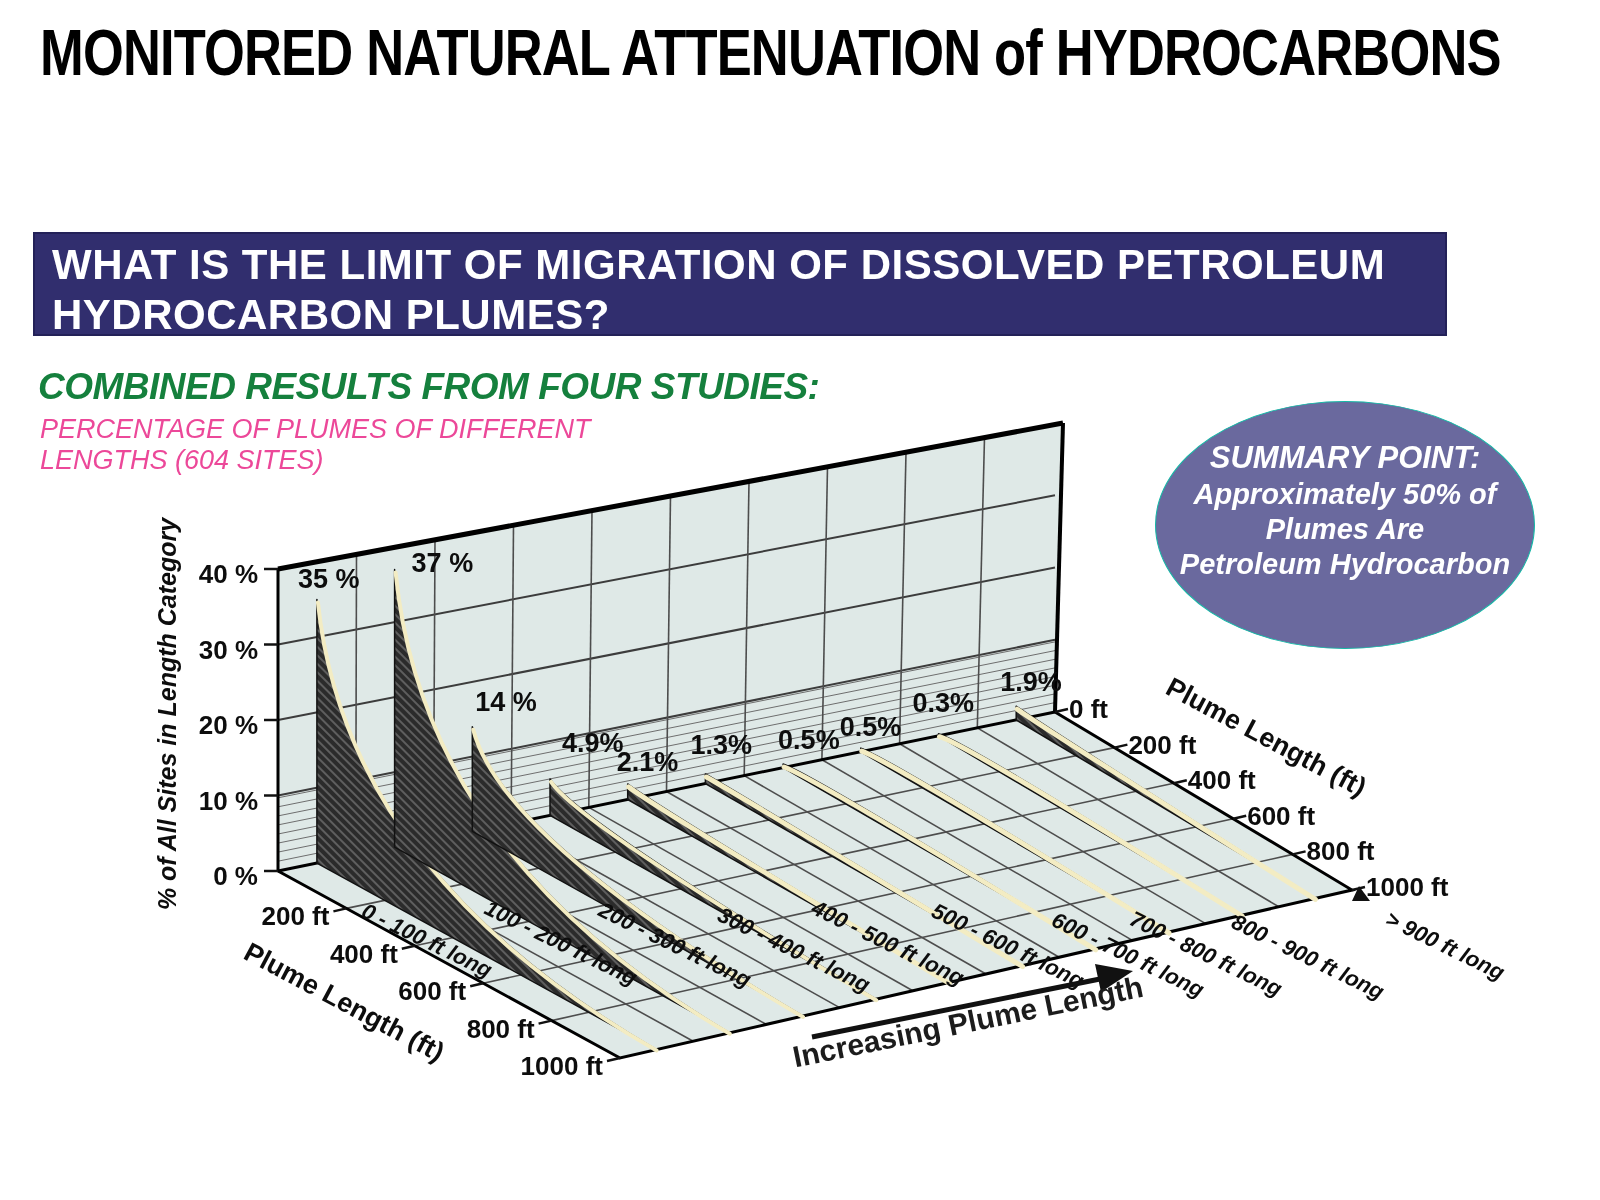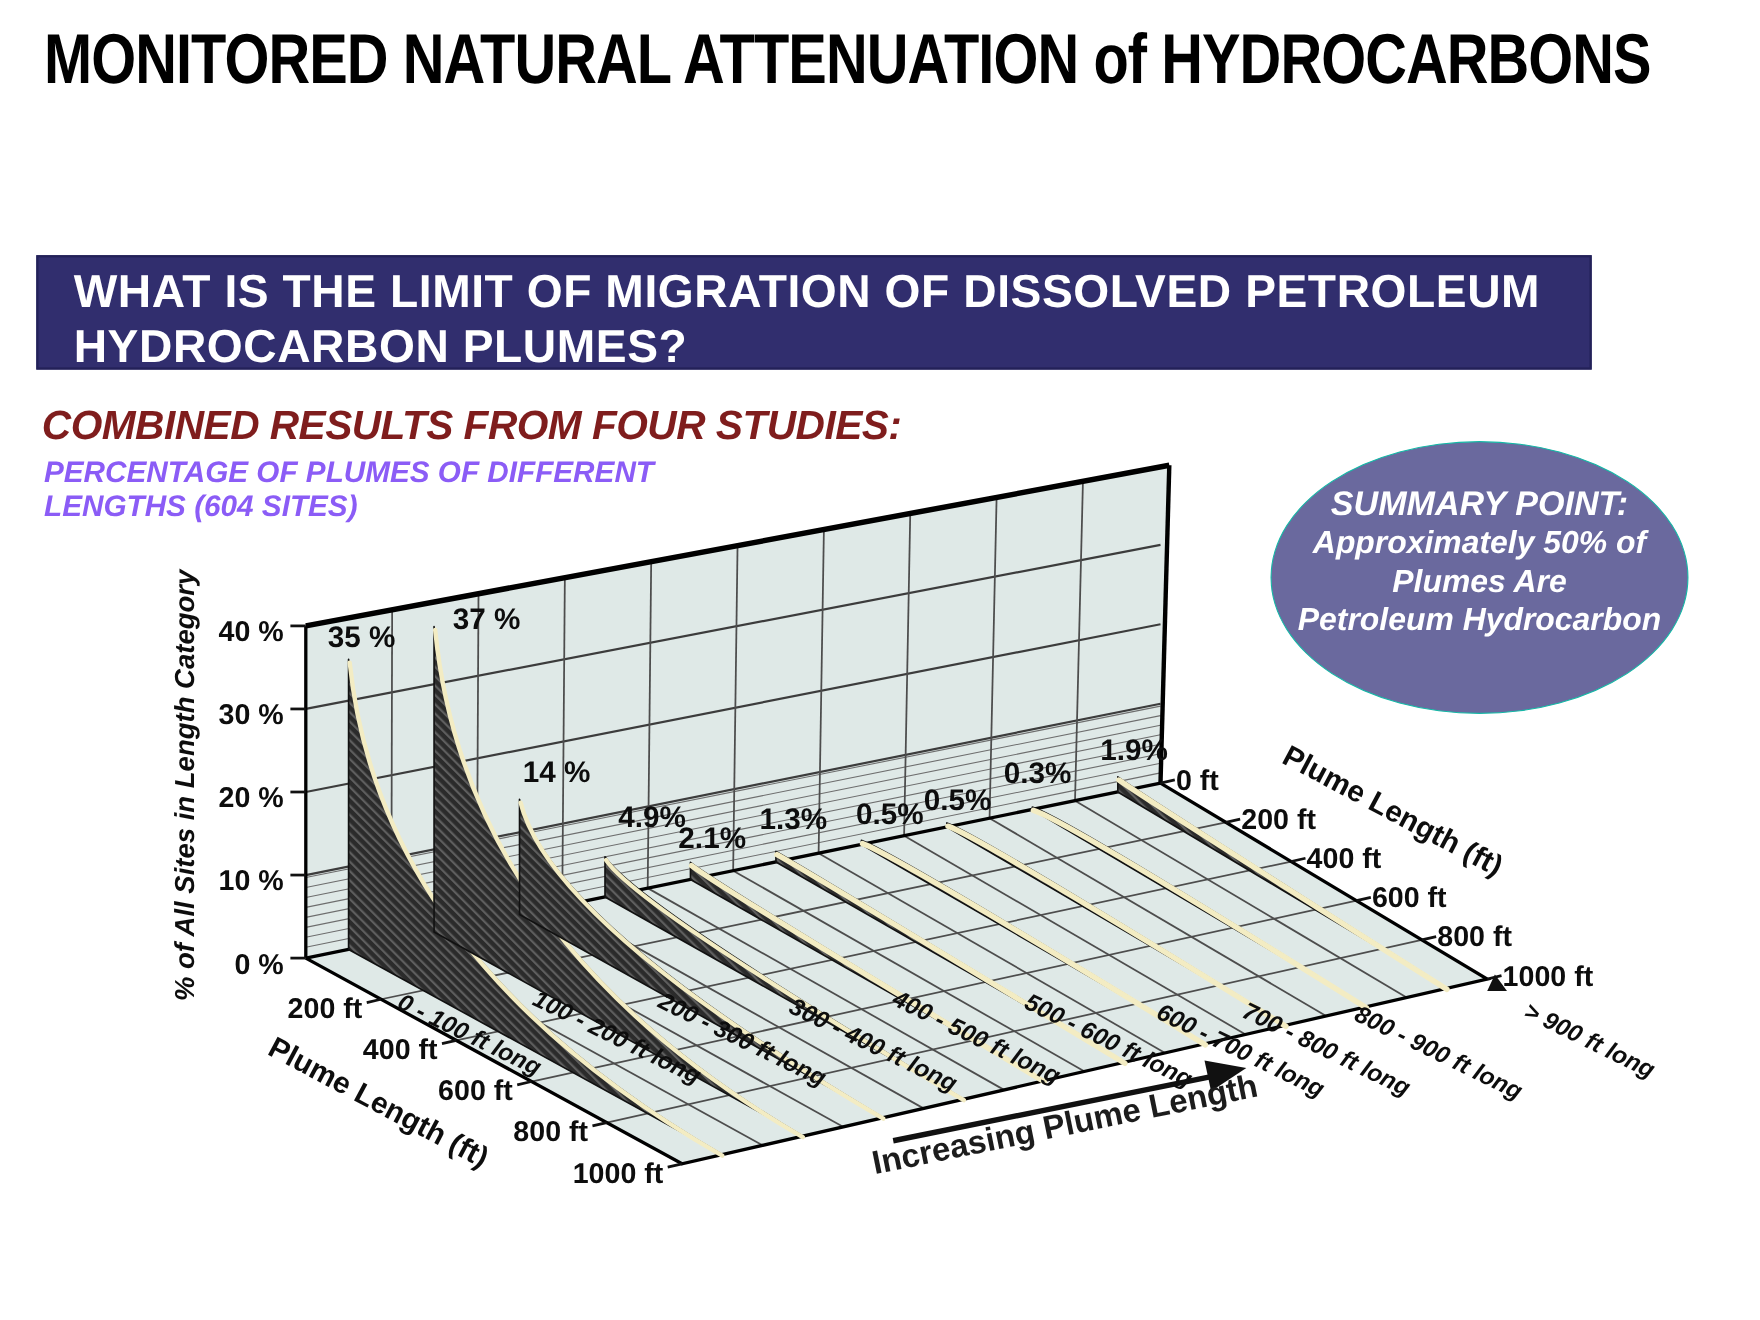--- a/index.html
+++ b/index.html
@@ -4,25 +4,25 @@
 <style>
   html,body{margin:0;padding:0;background:#fff}
   .page{position:relative;width:1536px;height:1200px;background:#ffffff;
         font-family:"Liberation Sans",sans-serif;overflow:hidden}
   .main-title{position:absolute;left:40px;top:21px;font-size:64px;line-height:64px;
         font-weight:bold;color:#000;white-space:nowrap;letter-spacing:-1px;
         transform:scaleX(.82);transform-origin:left top}
   .banner{position:absolute;left:33px;top:232px;width:1414px;height:104px;
         background:#312e6e;border:2px solid #232158;box-sizing:border-box;
         color:#fff;font-weight:bold;font-size:42px;line-height:50px;
-        padding:6px 0 0 32px;letter-spacing:.5px;white-space:nowrap}
+        padding:6px 0 0 17px;letter-spacing:.5px;white-space:nowrap}
   .section-heading{position:absolute;left:38px;top:366px;font-style:italic;font-weight:bold;
-        font-size:37px;color:#7f1d1d;letter-spacing:-.5px;white-space:nowrap}
-  .chart-subtitle{position:absolute;left:40px;top:414px;font-style:italic;font-weight:bold;
-        font-size:27px;line-height:31px;color:#8b5cf6}
+        font-size:37px;color:#15803d;letter-spacing:-.5px;white-space:nowrap}
+  .chart-subtitle{position:absolute;left:40px;top:414px;font-style:italic;font-weight:normal;
+        font-size:27px;line-height:31px;color:#ec4899}
   .summary-oval{position:absolute;left:1155px;top:401px;width:380px;height:248px;
         background:#6a699e;border:1px solid #14b8a6;border-radius:50%;box-sizing:border-box;
         color:#fff;font-style:italic;font-weight:bold;text-align:center;
         padding-top:38px;font-size:29px;line-height:35px}
   .summary-oval .s-title{font-size:31px;margin-bottom:2px}
   svg.chart{position:absolute;left:0;top:0}
   .tick{font:bold 26px "Liberation Sans",sans-serif;fill:#0d0d0d}
   .vlabel{font:bold 27px "Liberation Sans",sans-serif;fill:#0d0d0d}
   .cat{font:italic bold 22px "Liberation Sans",sans-serif;fill:#0d0d0d}
   .axis-upright{font:bold 27px "Liberation Sans",sans-serif;fill:#0d0d0d}

